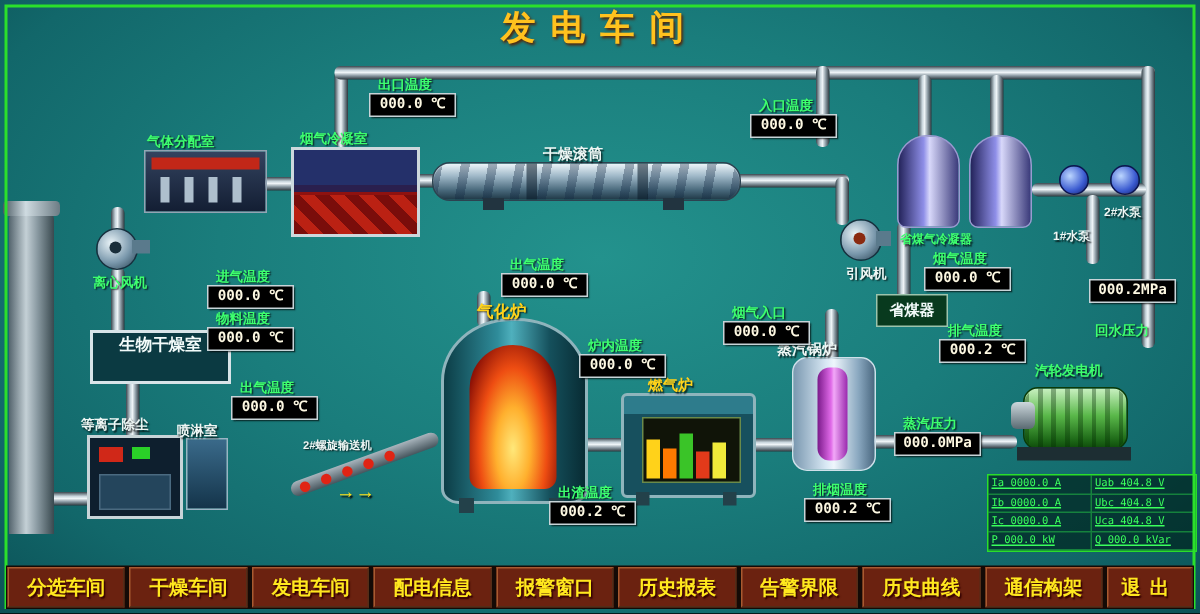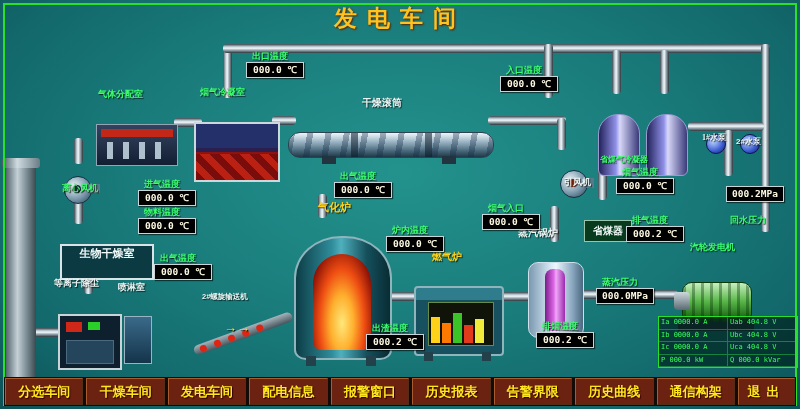--- a/index.html
+++ b/index.html
@@ -16,32 +16,32 @@
     background:linear-gradient(to right,#39464e,#c9d6dd 32%,#eef4f7 48%,#8b9aa3 72%,#2b363c);}
   
   .lbl{position:absolute;color:#3dff6e;font-size:9px;font-weight:bold;white-space:nowrap;text-shadow:1px 1px 1px rgba(0,0,0,.7);z-index:4;}
   .lbl-w{color:#eef6f4;}
   .lbl-y{color:#ffd21a;font-size:11px;}
   .lbl-s{font-size:7.5px;}
   
   .disp{position:absolute;width:56px;height:14px;background:#000;border:1px solid #c8d4d8;color:#fdf8e2;
     font-size:9.5px;font-weight:bold;text-align:center;line-height:13px;z-index:4;
     font-family:"DejaVu Sans Mono","Liberation Mono",monospace;box-shadow:1px 1px 1px rgba(0,0,0,.55);}
-  .eq{position:absolute;z-index:2;margin-top:24px;}
+  .eq{position:absolute;z-index:2;}
   
   .nav{position:absolute;left:4px;right:4px;bottom:3px;height:27px;background:#140a06;display:flex;gap:3px;z-index:7;padding:1px;}
   .nav .btn{flex:1;display:flex;align-items:center;justify-content:center;cursor:pointer;
     background:linear-gradient(180deg,#8d３a1c,#7a2c12 35%,#56170a);background-color:#6b2210;
     border:1px outset #a85a30;color:#ffe81e;font-size:13px;font-weight:bold;white-space:nowrap;text-shadow:1px 1px 1px #300;}
   .nav .btn.small{flex:.72;letter-spacing:6px;}
   .meter{position:absolute;left:658px;top:316px;width:138px;height:50px;border:1px solid #2ade2a;background:rgba(0,32,26,.68);
     display:grid;grid-template-columns:1fr 1fr;z-index:4;}
   .meter div{border-bottom:1px solid rgba(42,222,74,.45);border-right:1px solid rgba(42,222,74,.45);
     color:#3aff5c;font-size:7px;line-height:11px;padding-left:2px;white-space:nowrap;overflow:hidden;
-    font-family:"DejaVu Sans Mono",monospace;}
+    font-family:"DejaVu Sans Mono",monospace;text-decoration:underline;}
   .arrows{position:absolute;color:#ffe21a;font-weight:bold;font-size:13px;z-index:4;text-shadow:1px 1px 1px #000;}
 </style>
 </head>
 <body>
 
 <div class="screen">
   <div class="frame"></div>
   <div class="title">发电车间</div>
 
   <div class="p-v" style="left:223px;top:46px;height:52px;"></div>
@@ -210,21 +210,21 @@
   <div class="lbl" style="left:62px;top:182px;">离心风机</div>
   <div class="lbl lbl-w" style="left:54px;top:277px;">等离子除尘</div>
   <div class="lbl lbl-w" style="left:118px;top:281px;">喷淋室</div>
   <div class="lbl lbl-w lbl-s" style="left:202px;top:292px;">2#螺旋输送机</div>
   <div class="lbl lbl-y" style="left:318px;top:200px;">气化炉</div>
   <div class="lbl lbl-y" style="left:432px;top:250px;font-size:10px;">燃气炉</div>
   <div class="lbl lbl-w" style="left:518px;top:226px;font-size:10px;">蒸汽锅炉</div>
   <div class="lbl lbl-w" style="left:564px;top:176px;">引风机</div>
   <div class="lbl" style="left:600px;top:154px;font-size:8px;">省煤气冷凝器</div>
   <div class="lbl" style="left:690px;top:241px;">汽轮发电机</div>
-  <div class="lbl lbl-w" style="left:702px;top:132px;font-size:8px;font-family:Liberation Serif, serif;">1#水泵</div>
+  <div class="lbl lbl-w" style="left:702px;top:152px;font-size:8px;">1#水泵</div>
   <div class="lbl lbl-w" style="left:736px;top:136px;font-size:8px;">2#水泵</div>
 
   <div class="lbl" style="left:252px;top:50px;">出口温度</div>
   <div class="disp" style="left:246px;top:62px;">000.0 ℃</div>
 
   <div class="lbl" style="left:506px;top:64px;">入口温度</div>
   <div class="disp" style="left:500px;top:76px;">000.0 ℃</div>
 
   <div class="lbl" style="left:144px;top:178px;">进气温度</div>
   <div class="disp" style="left:138px;top:190px;">000.0 ℃</div>

